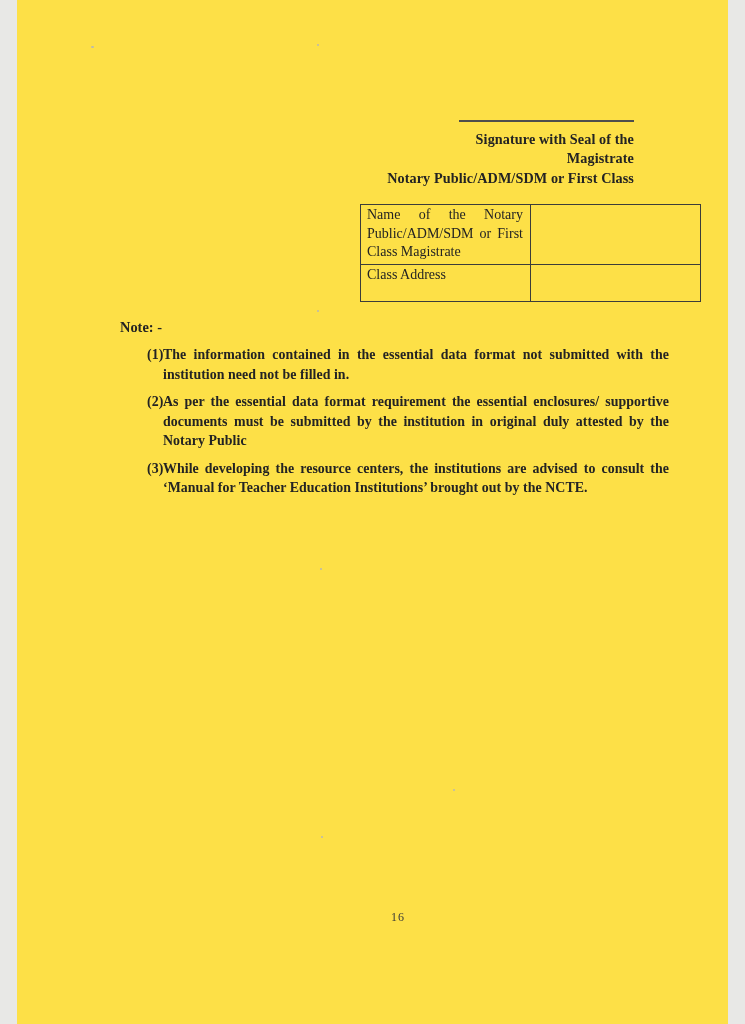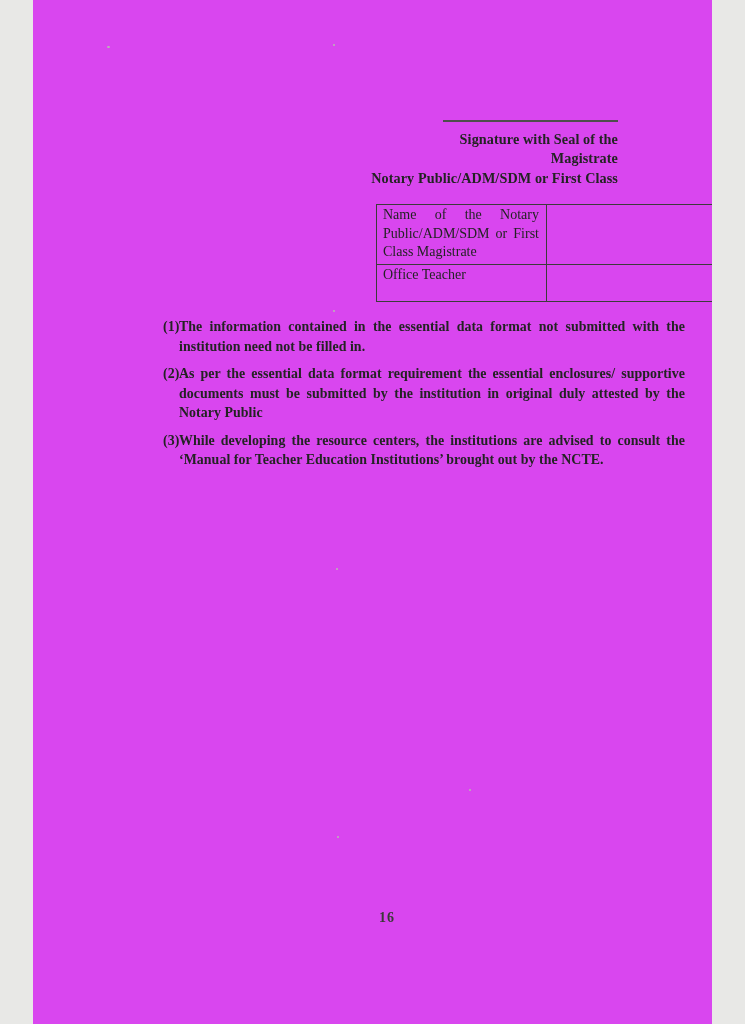--- a/index.html
+++ b/index.html
@@ -5,24 +5,25 @@
   html, body {
     margin: 0;
     padding: 0;
     background: #e8e8e6;
   }
   .page {
     position: relative;
     width: 679px;
     height: 1024px;
     margin: 0 auto;
-    background: #d946ef;
+    background: #fde047;
     overflow: hidden;
     font-family: "Liberation Serif", "DejaVu Serif", serif;
     color: #232323;
+    padding-left: 32px;
   }
   
   .speck { position: absolute; border-radius: 50%; background: #b9b9b2; }
 
   
   .sig-block {
     position: absolute;
     top: 120px;
     right: 94px;
     width: 262px;
@@ -88,26 +89,25 @@
   }
   .note-marker {
     position: absolute;
     left: 27px;
     top: 0;
   }
 
   
   .page-number {
     position: absolute;
-    left: 346px;
+    left: 374px;
     top: 910px;
-    font-size: 14px;
+    font-size: 12px;
     color: #3a3a38;
     letter-spacing: 1px;
-    font-weight: bold;
   }
 </style>
 </head>
 <body>
 
 <div class="page">
 
   <span class="speck" style="left:74px;top:46px;width:3px;height:2px;"></span>
   <span class="speck" style="left:300px;top:44px;width:2px;height:2px;"></span>
   <span class="speck" style="left:738px;top:262px;width:3px;height:3px;"></span>
@@ -123,27 +123,28 @@
     <div class="sig-text">Notary Public/ADM/SDM or First Class</div>
   </div>
 
   <table class="notary-table">
     <tbody>
         <tr class="row-name">
       <td class="label-cell">Name of the Notary Public/ADM/SDM or First Class Magistrate</td>
       <td class="value-cell"></td>
     </tr>
     <tr class="row-address">
-      <td class="label-cell">Office Teacher</td>
+      <td class="label-cell">Class Address</td>
       <td class="value-cell"></td>
     </tr>
   </tbody>
     </table>
 
   <div class="notes">
+    <div class="notes-heading">Note: -</div>
 
     <div class="note-item">
       <span class="note-marker">(1)</span>
       <span>The information contained in the essential data format not submitted with the institution need not be filled in.</span>
     </div>
 
     <div class="note-item">
       <span class="note-marker">(2)</span>
       <span>As per the essential data format requirement the essential enclosures/ supportive documents must be submitted by the institution in original duly attested by the Notary Public</span>
     </div>

